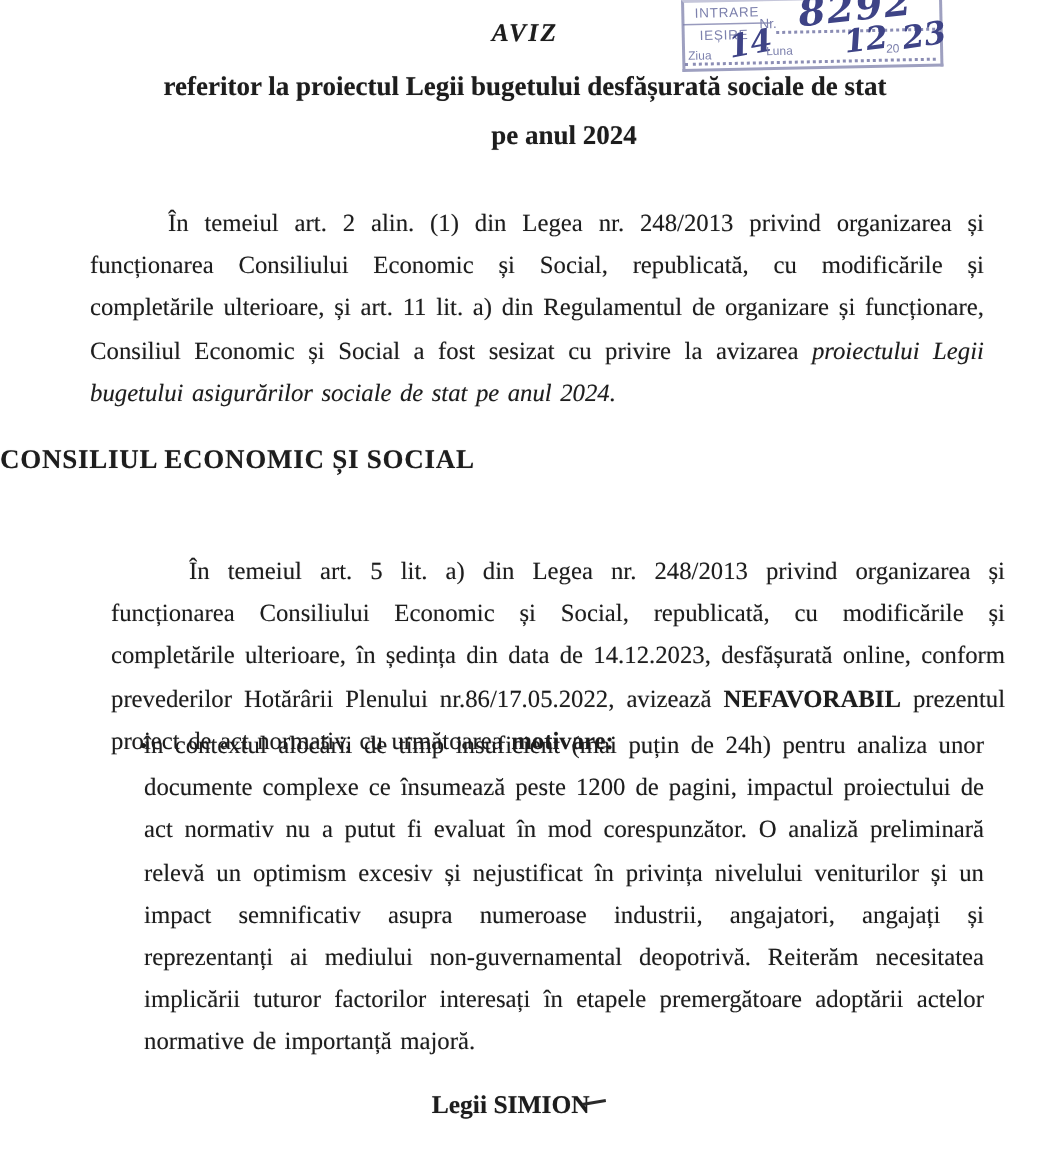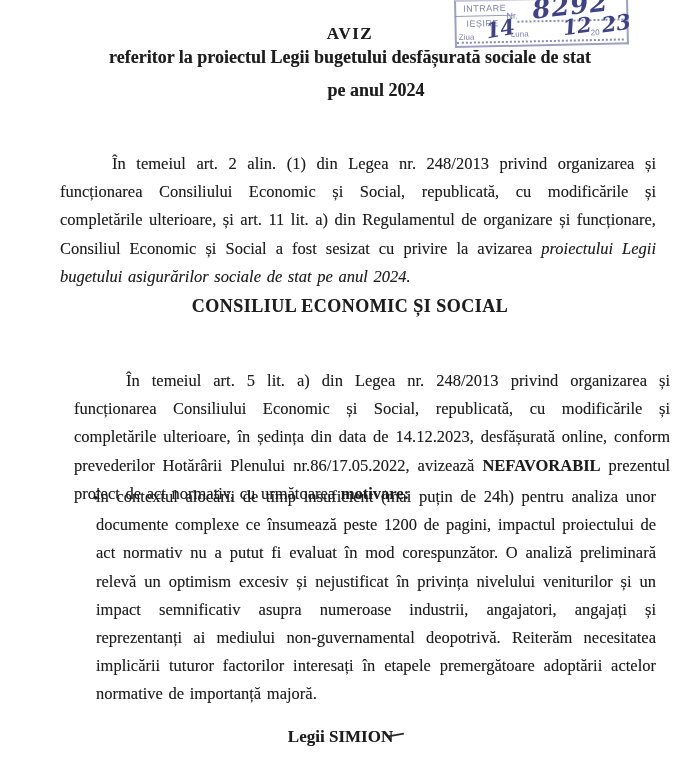--- a/index.html
+++ b/index.html
@@ -12,40 +12,40 @@
     position: relative;
   }
   .page { position: absolute; inset: 0; background: #ffffff; }
 
   
   .title-line {
     position: absolute; left: 0; width: 100%;
     text-align: center; font-weight: bold;
     text-shadow: 0 0 0.5px rgba(25,25,25,0.45);
   }
-  .t1 { top: 24px; font-size: 17px; letter-spacing: 1.5px; }
+  .t1 { top: 12px; font-size: 17px; letter-spacing: 1.5px; font-style: italic; }
   .t2 { top: 47px; font-size: 18px; }
   .t3 { top: 80px; font-size: 18px; padding-left: 26px; }
 
   
   .para {
     position: absolute; left: 60px; width: 596px;
     font-size: 16.5px; line-height: 28.4px;
     text-align: justify; text-indent: 52px;
     word-spacing: 1.5px;
     text-shadow: 0 0 0.5px rgba(25,25,25,0.4);
   }
-  .p1 { top: 133px; }
+  .p1 { top: 118px; }
   .p2 { top: 350px; margin-left: 14px; }
   .italic { font-style: italic; }
   .bold { font-weight: bold; }
 
   .heading {
     position: absolute; top: 296px; left: 0; width: 100%;
-    text-align: center; font-size: 18px; font-weight: bold;
+    text-align: left; font-size: 18px; font-weight: bold;
     letter-spacing: 0.5px;
     text-shadow: 0 0 0.5px rgba(25,25,25,0.45);
   }
 
   
   .bullet-block { position: absolute; top: 483px; left: 60px; width: 596px; }
   .bullet-marker {
     position: absolute; left: 33px; top: 1px;
     font-size: 15px; line-height: 28.4px;
   }

